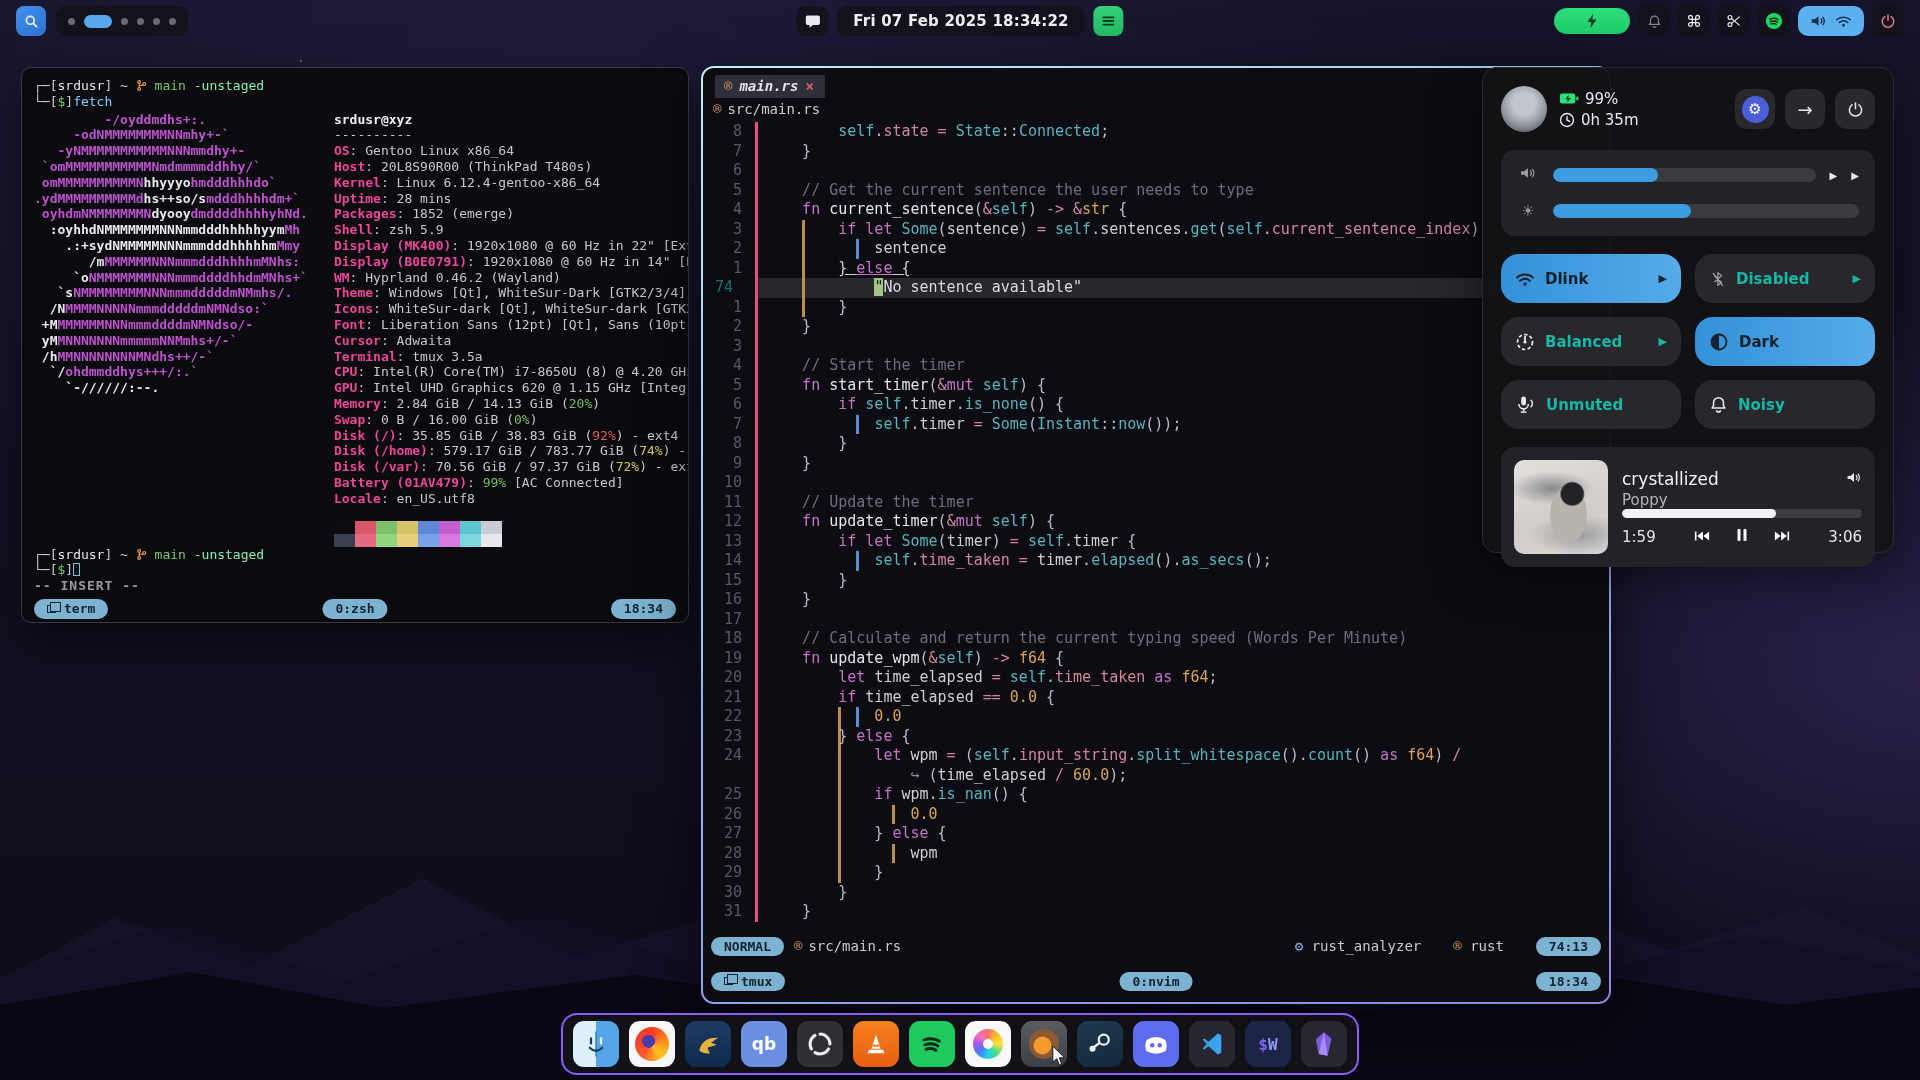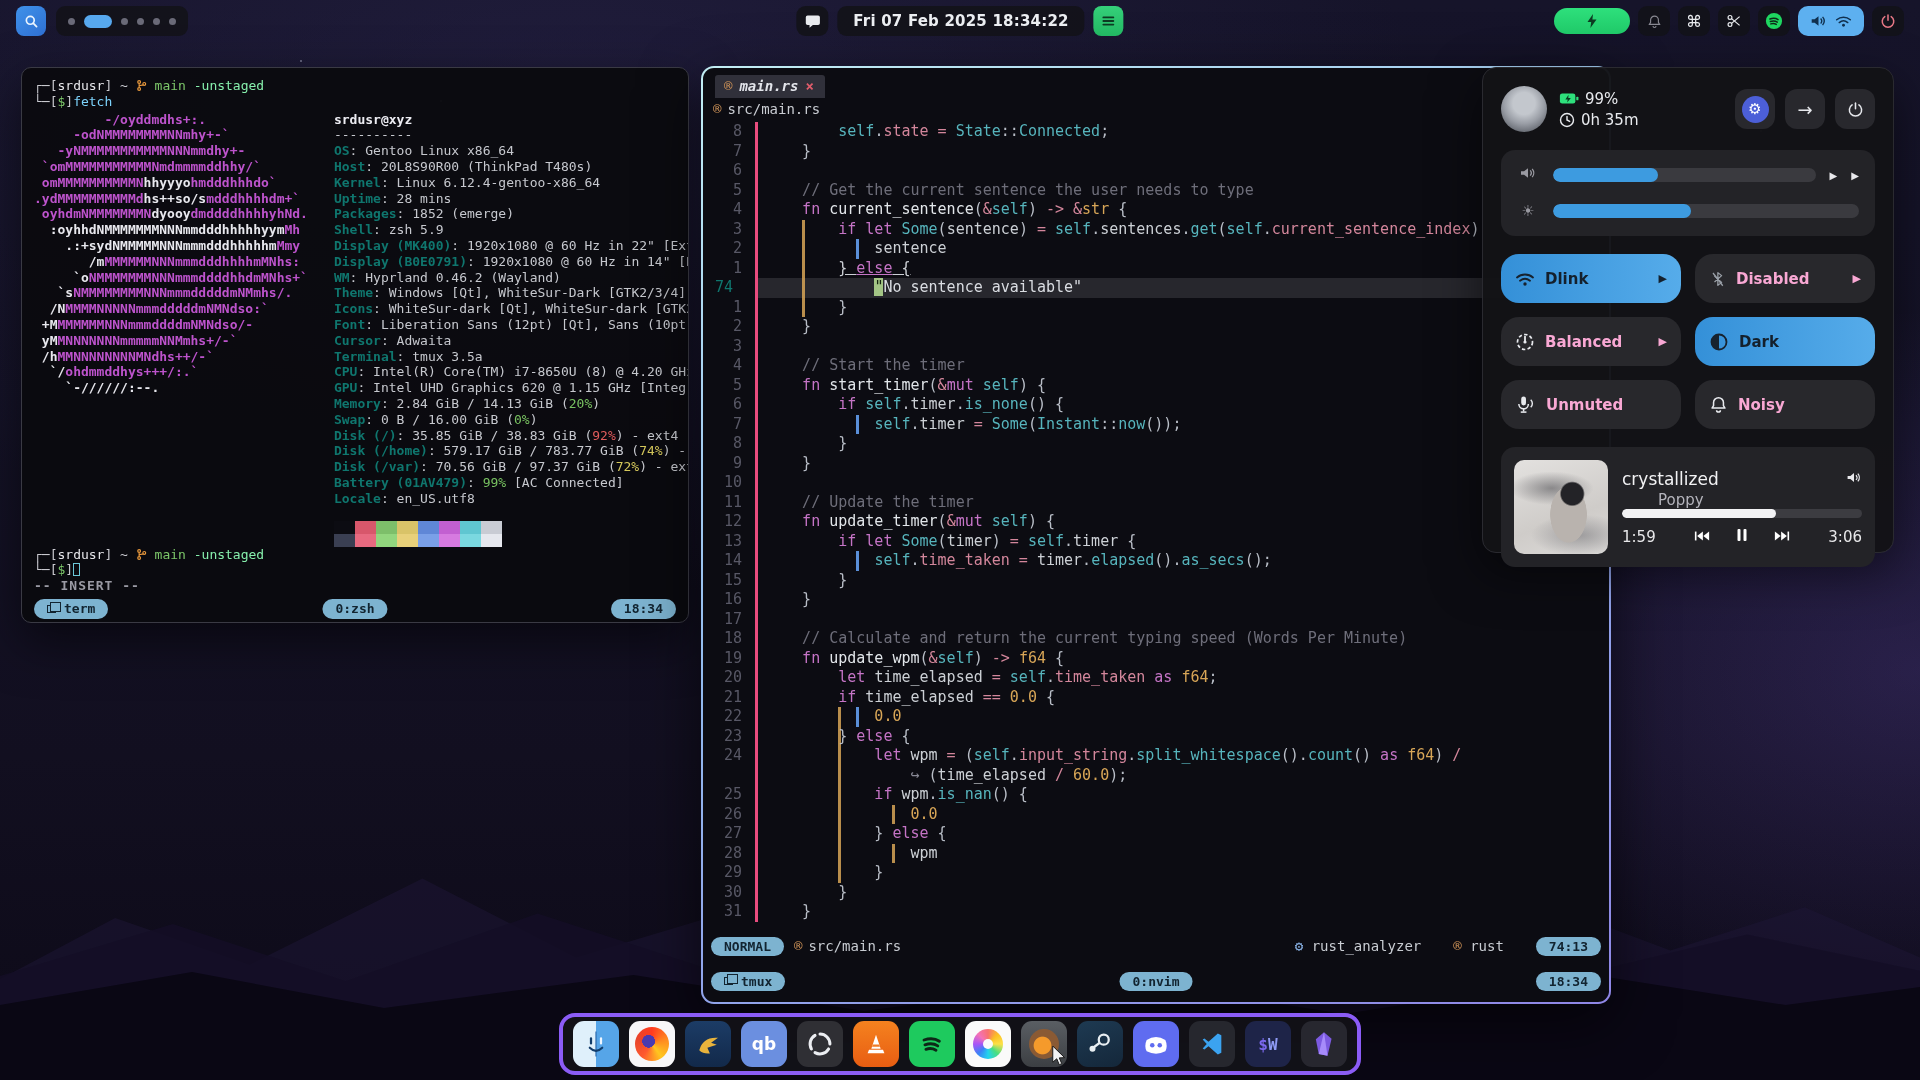--- a/index.html
+++ b/index.html
@@ -47,21 +47,21 @@
   .term { position:absolute; left:21px; top:67px; width:668px; height:556px; background:rgba(10,10,15,.96); border:1px solid #3a3a44; border-radius:10px; padding:10px 12px 8px 12px; font-family:"DejaVu Sans Mono",monospace; font-size:13px; line-height:15.8px; display:flex; flex-direction:column; overflow:hidden; box-shadow:0 18px 50px rgba(0,0,0,.55); }
   .tline { white-space:pre; }
   .t-frame { color:#c9c9cf; } .t-user { color:#e6e6ea; } .t-dir { color:#c9c9cf; }
   .t-branch { color:#7dc86a; } .t-dirty { color:#86efac; } .t-dollar { color:#7dc86a; }
   .t-cmd { color:#7dd3fc; }
   .curbox { display:inline-block; width:7px; height:13px; border:1.5px solid #6cc7d8; vertical-align:-2px; }
   .fetchwrap { display:flex; margin-top:2px; }
   .art { white-space:pre; }
   .am { color:#bd53cc; font-weight:bold; } .aw { color:#e8e8ee; font-weight:bold; }
   .finfo { margin-left:26px; white-space:pre; }
-  .flabel { color:#0f766e; font-weight:bold; }
+  .flabel { color:#ec4899; font-weight:bold; }
   .fv { color:#c6c8ce; } .fg { color:#78c261; } .fy { color:#d6c95c; } .fr { color:#e05c5c; }
   .ftitle { color:#ececf2; font-weight:bold; } .fsep { color:#c6c8ce; }
   .palrow { display:flex; margin-top:0; }
   .pal { width:21px; height:13px; }
   .insert { color:#9a9aa4; font-weight:bold; letter-spacing:1px; }
   .tmuxbar { display:flex; align-items:center; margin-top:3px; position:relative; height:24px; }
   .tmux-c { position:absolute; left:50%; transform:translateX(-50%); }
   .tmux-r { margin-left:auto; }
   .term-bottom { margin-top:auto; }
 
@@ -104,43 +104,43 @@
   .cc-hbtns { margin-left:auto; display:flex; gap:10px; }
   .hbtn { width:40px; height:40px; border-radius:12px; background:#28282d; display:flex; align-items:center; justify-content:center; color:#e6e8ec; font-size:18px; }
   .gearball { width:27px; height:27px; border-radius:50%; background:#4c5fd8; display:flex; align-items:center; justify-content:center; color:#fff; font-size:15px; }
   .sliders { background:#232327; border-radius:14px; margin-top:18px; padding:16px 16px; display:flex; flex-direction:column; gap:18px; }
   .srow { display:flex; align-items:center; gap:14px; }
   .sicon { width:22px; text-align:center; color:#9a9aa2; font-size:15px; flex:none; }
   .track { flex:1; height:14px; border-radius:7px; background:#3a3a3f; overflow:hidden; }
   .fill { height:100%; border-radius:7px; background:#3d9be0; }
   .chev { color:#e8e8ec; font-size:10px; }
   .ccgrid { display:grid; grid-template-columns:1fr 1fr; gap:14px; margin-top:18px; }
-  .ccbtn { height:49px; border-radius:18px; background:#28282c; display:flex; align-items:center; padding:0 14px; gap:10px; color:#f9a8d4; font-size:15px; font-weight:bold; }
+  .ccbtn { height:49px; border-radius:18px; background:#28282c; display:flex; align-items:center; padding:0 14px; gap:10px; color:#14b8a6; font-size:15px; font-weight:bold; }
   .ccbtn.active { background:linear-gradient(90deg,#3490d8,#56acea); color:#14202c; }
   .ccbtn .chevb { margin-left:auto; font-size:11px; }
   .player { background:#232327; border-radius:14px; margin-top:18px; padding:13px; display:flex; gap:14px; flex:1;align-items:center; }
   .albumart { width:94px; height:94px; border-radius:10px; flex:none;
     background:
       radial-gradient(circle at 62% 36%, #232327 0 13%, rgba(35,35,39,0) 15%),
       radial-gradient(ellipse 30px 46px at 58% 58%, #b9b3ae 0 60%, rgba(0,0,0,0) 62%),
       radial-gradient(ellipse 60px 24px at 40% 30%, rgba(60,60,66,.5), transparent 70%),
       radial-gradient(ellipse 70px 30px at 70% 80%, rgba(90,90,96,.45), transparent 70%),
       linear-gradient(160deg,#e3e1df,#cfccc9 60%,#dcdad8); }
   .pmeta { flex:1; display:flex; flex-direction:column; }
   .ptitle-row { display:flex; }
   .ptitle { font-size:17px; color:#f2f2f4; }
-  .partist { font-size:15px; color:#b4b4bc; margin-top:2px;margin-left:36px; }
+  .partist { font-size:15px; color:#b4b4bc; margin-top:2px; }
   .pspk { margin-left:auto; }
   .pprog { height:9px; border-radius:5px; background:#3c3c41; margin-top:auto; overflow:hidden; }
   .pprog .pfill { height:100%; background:#f2f2f4; border-radius:5px; }
   .ptimes { display:flex; align-items:center; margin-top:10px; font-size:15px; color:#e8e8ea; }
   .pctrl { flex:1; display:flex; justify-content:center; gap:26px; align-items:center; }
 
   
-  .dock { position:absolute; left:50%; transform:translateX(-50%); bottom:5px; height:62px; background:rgba(20,20,25,.82); border:4px solid #8b5cf6; border-radius:16px; display:flex; align-items:center; gap:10px; padding:0 10px; z-index:60; }
+  .dock { position:absolute; left:50%; transform:translateX(-50%); bottom:5px; height:62px; background:rgba(20,20,25,.82); border:2px solid #8b5cf6; border-radius:16px; display:flex; align-items:center; gap:10px; padding:0 10px; z-index:60; }
   .di { width:46px; height:46px; border-radius:11px; position:relative; overflow:hidden; display:flex; align-items:center; justify-content:center; }
   .di-files { background:linear-gradient(90deg,#dff0fb 0 50%, #56a5e8 50% 100%); }
   .di-firefox { background:#f7f7f9; }
   .ff-globe { width:34px; height:34px; border-radius:50%; background: radial-gradient(circle at 40% 42%, #4a3ab0 0 22%, rgba(0,0,0,0) 23%), conic-gradient(#ff3b1f,#ff8a1f,#ffc61f,#ff5a2f,#e8452c,#ff3b1f); }
   .di-bird { background:linear-gradient(180deg,#1c3c66,#12294a); }
   .di-qb { background:#6b8fe0; color:#fff; font-weight:bold; font-size:17px; }
   .di-obs { background:#2f2f34; }
   .di-vlc { background:linear-gradient(180deg,#f5821f,#e85d12); }
   .di-spotify { background:#1eca5e; }
   .di-photos { background:#fafafa; }

